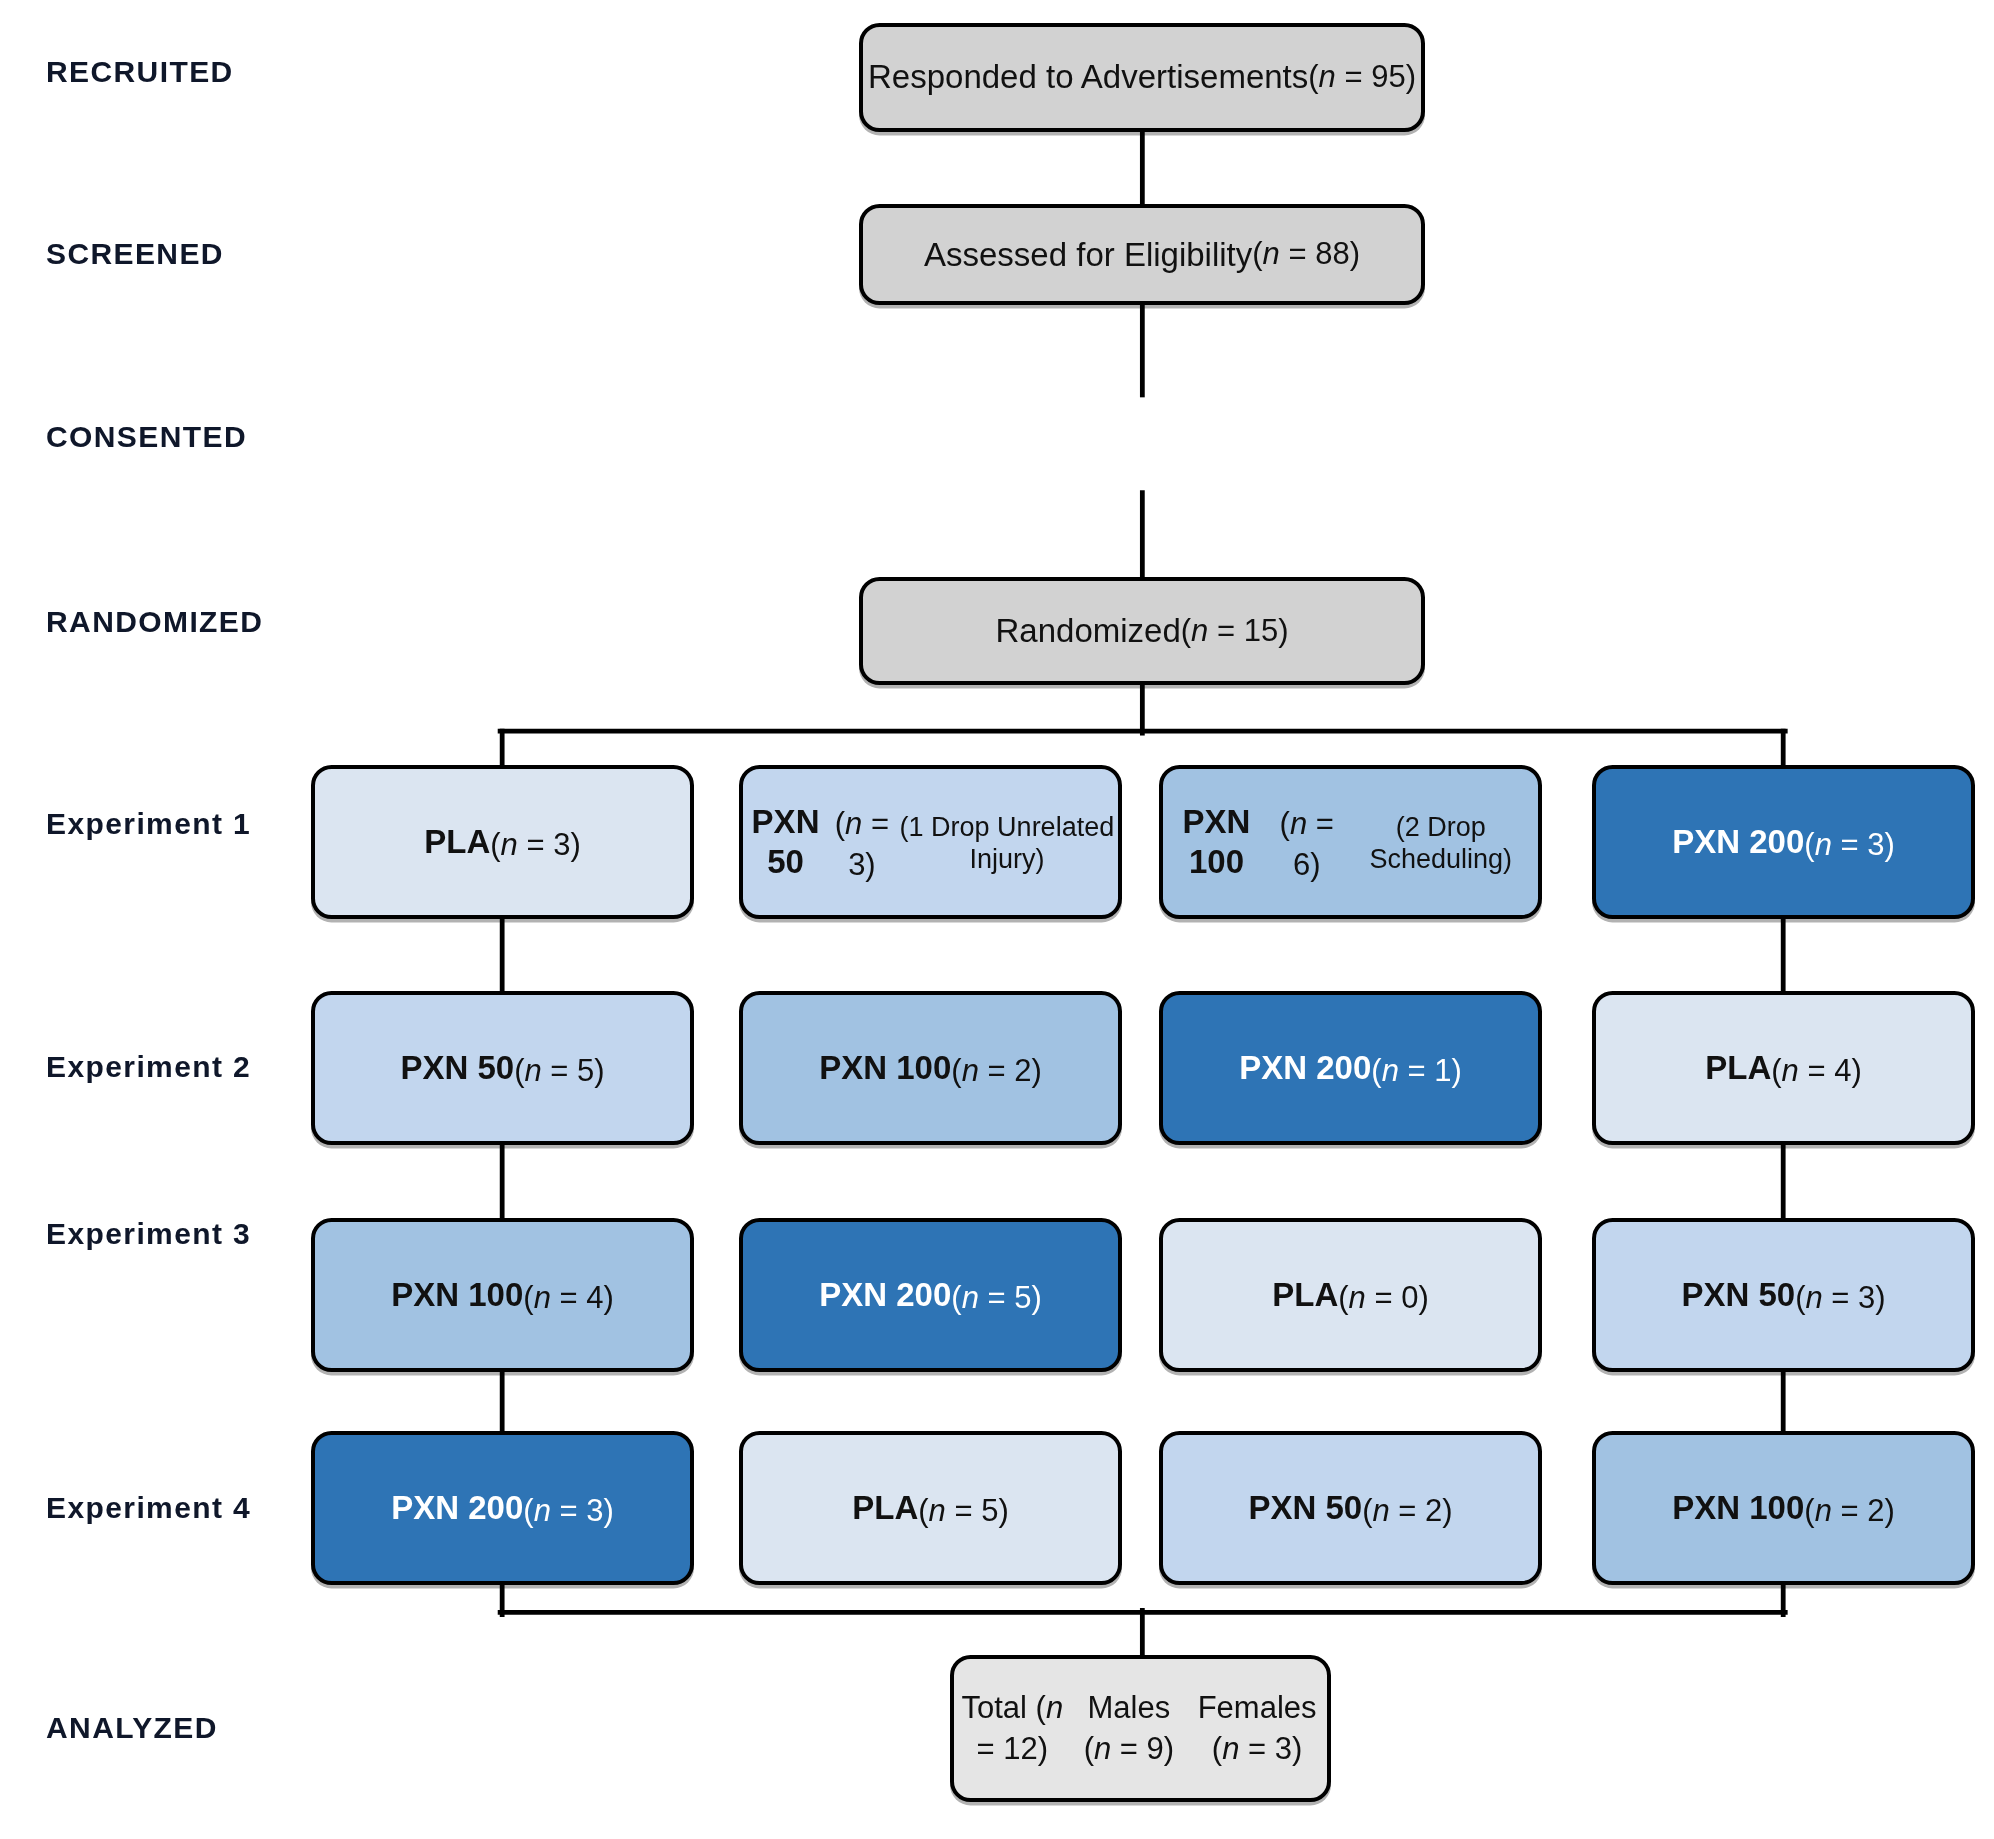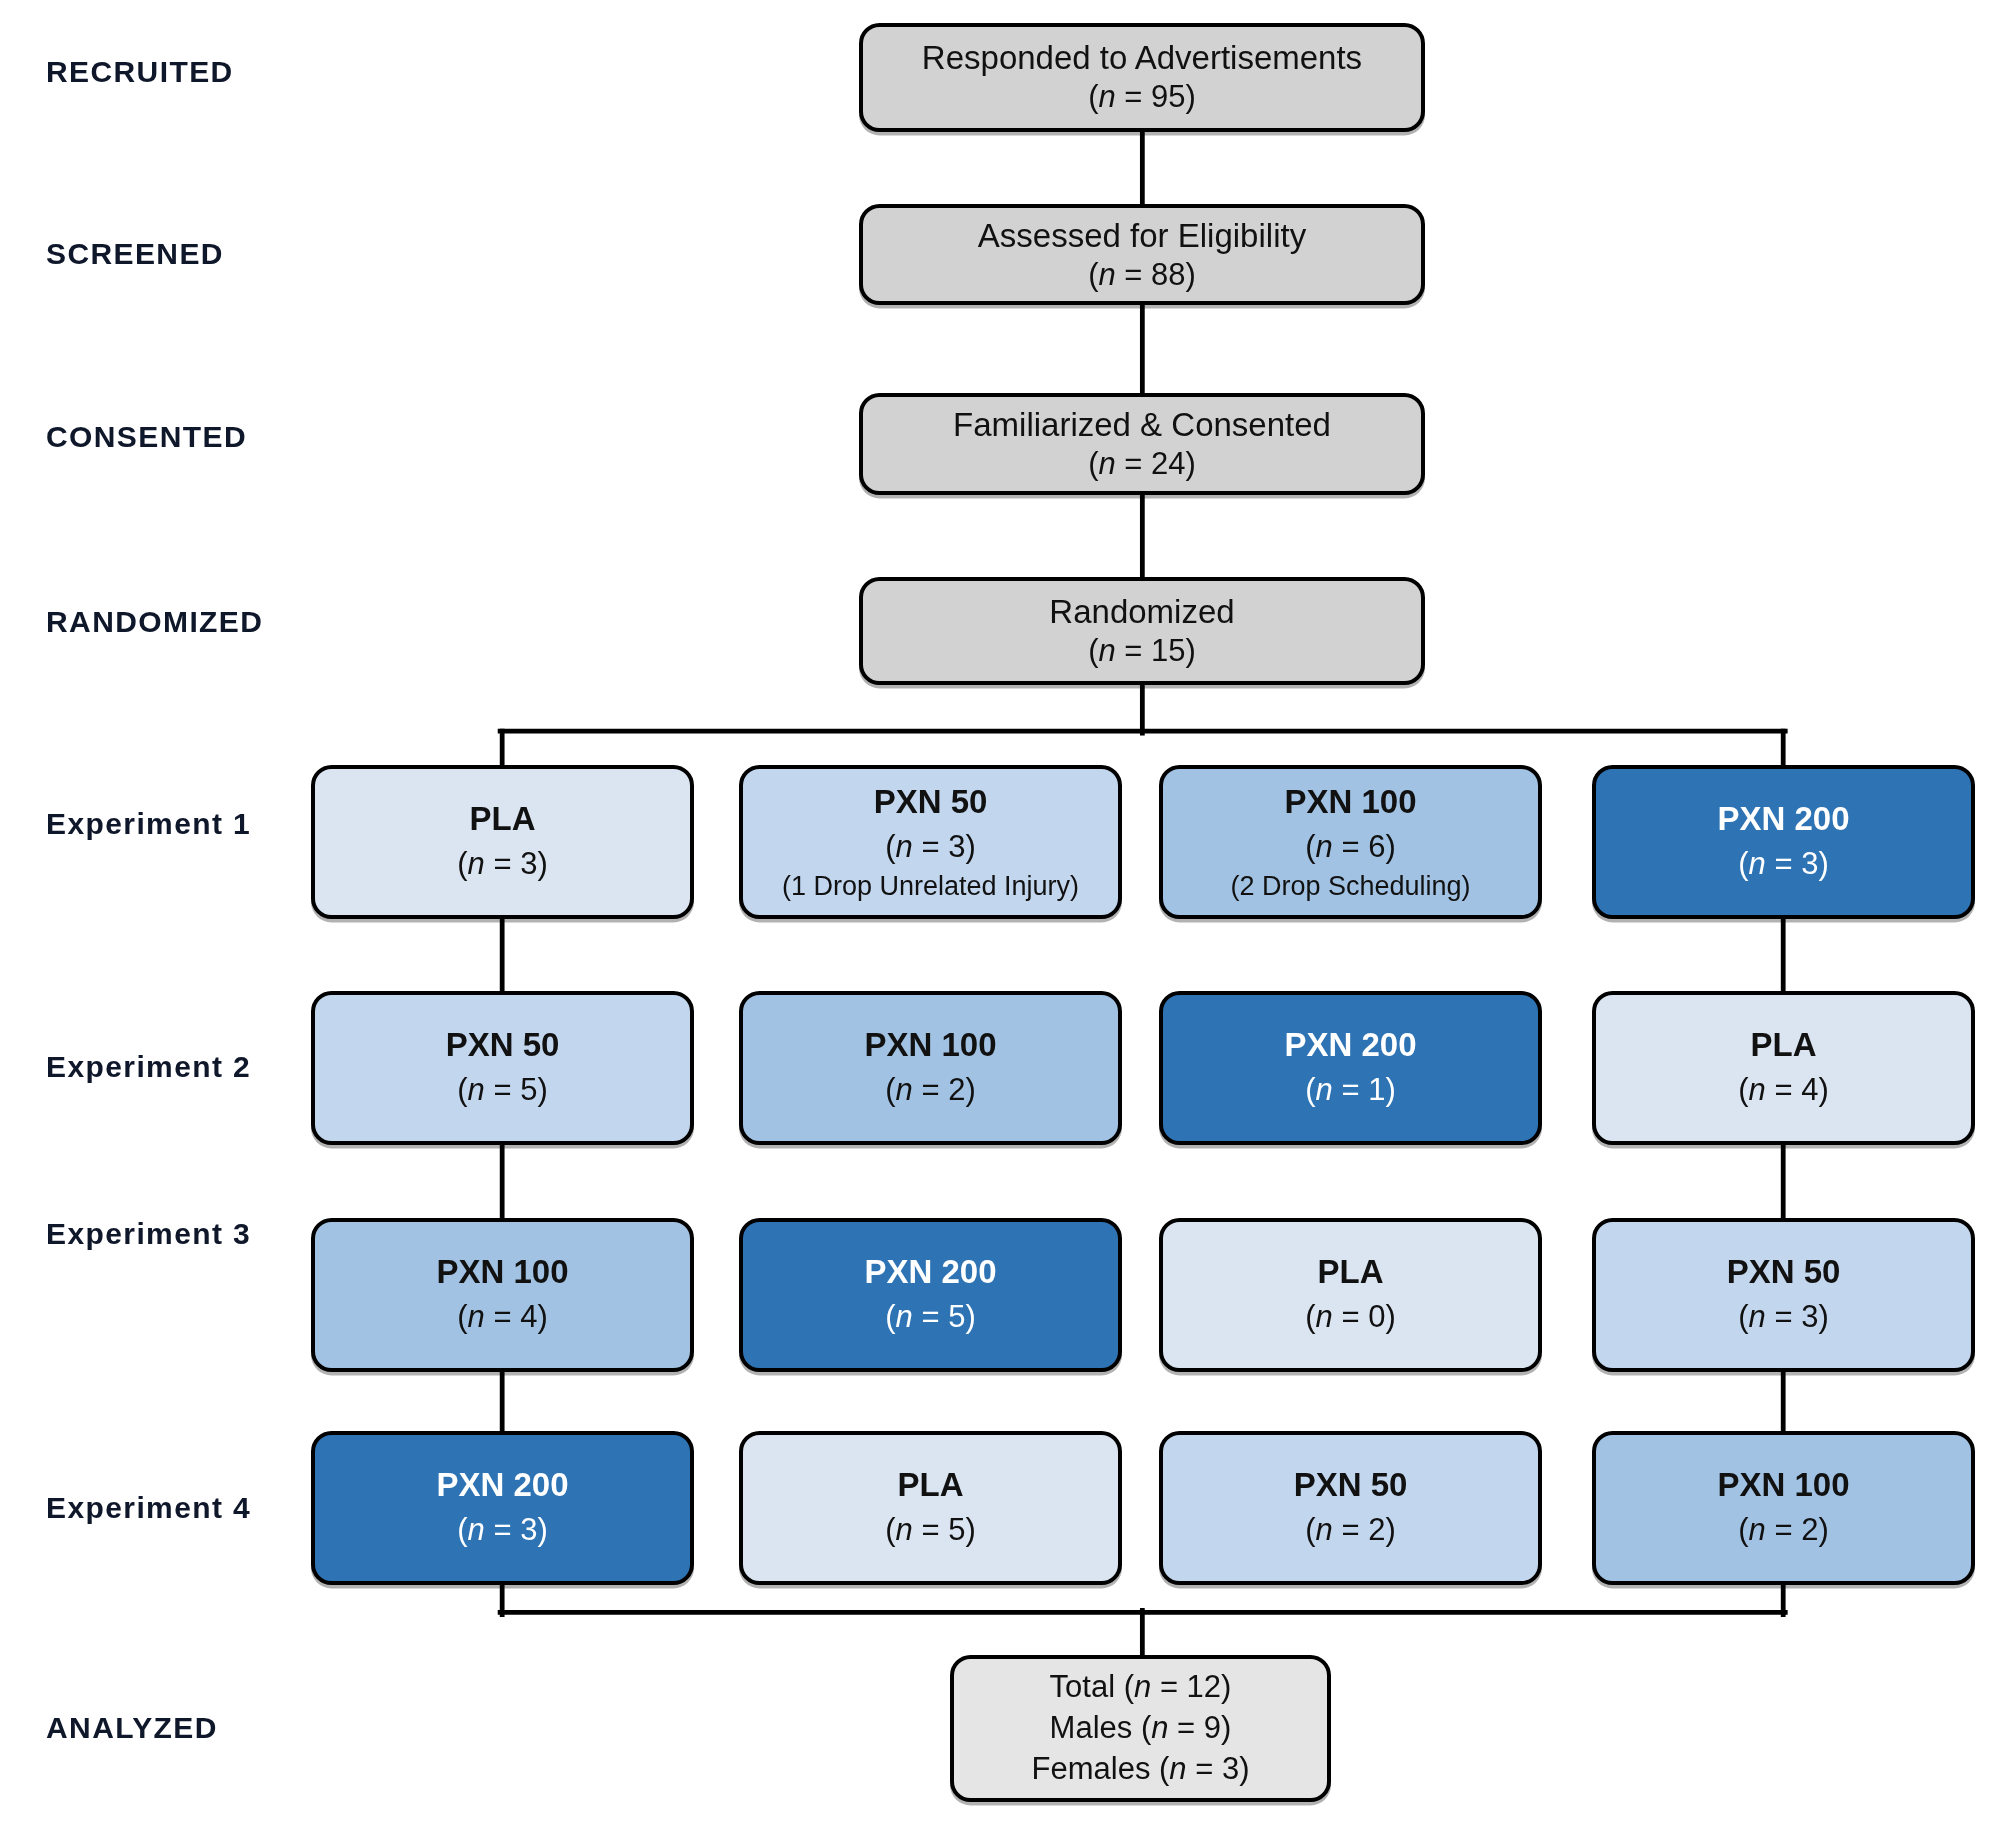--- a/index.html
+++ b/index.html
@@ -14,21 +14,21 @@
   #wires{position:absolute;left:0;top:0;z-index:1;}
   .stage-label{
     position:absolute;left:46px;transform:translateY(-50%);
     font-size:30px;font-weight:700;letter-spacing:1.4px;color:#0f172a;
     white-space:nowrap;z-index:3;
   }
   .box{
     position:absolute;z-index:2;
     border:4.1px solid #000;border-radius:20.5px;
     box-shadow:0 3.4px 0 rgba(0,0,0,0.30);
-    display:flex;flex-direction:column;align-items:center;justify-content:center;
+    display:flex;flex-direction:row;align-items:center;justify-content:center;
     text-align:center;box-sizing:border-box;
   }
   .gbox{left:859px;width:566px;background:#d2d2d2;}
   .gbox .line1{font-size:33px;line-height:1.25;}
   .gbox .line2{font-size:31px;line-height:1.25;}
   .ebox{width:383px;height:154px;}
   .ebox .title{font-size:33px;font-weight:700;line-height:1.2;}
   .ebox .nline{font-size:31px;line-height:1.3;margin-top:5.5px;}
   .ebox .note{font-size:27px;line-height:1.2;margin-top:2px;}
   .abox{left:950px;top:1655px;width:381px;height:147px;background:#e5e5e5;}
@@ -62,24 +62,20 @@
   <div class="stage-label" style="top:1508px">Experiment 4</div>
   <div class="stage-label" style="top:1728px">ANALYZED</div>
 
   <div class="box gbox" style="top:22.5px;height:109px">
     <div class="line1">Responded to Advertisements</div>
     <div class="line2">(<i>n</i> = 95)</div>
   </div>
   <div class="box gbox" style="top:204px;height:101px">
     <div class="line1">Assessed for Eligibility</div>
     <div class="line2">(<i>n</i> = 88)</div>
-  </div>
-  <div class="box gbox" style="top:393px;height:102px">
-    <div class="line1">Familiarized &amp; Consented</div>
-    <div class="line2">(<i>n</i> = 24)</div>
   </div>
   <div class="box gbox" style="top:577px;height:108px">
     <div class="line1">Randomized</div>
     <div class="line2">(<i>n</i> = 15)</div>
   </div>
 
   <div class="box ebox" style="left: 311px; top: 765px; background: rgb(219, 229, 241); color: rgb(17, 17, 17);">
     <div class="title">PLA</div>
     <div class="nline">(<i>n</i> = 3)</div>
   </div>

